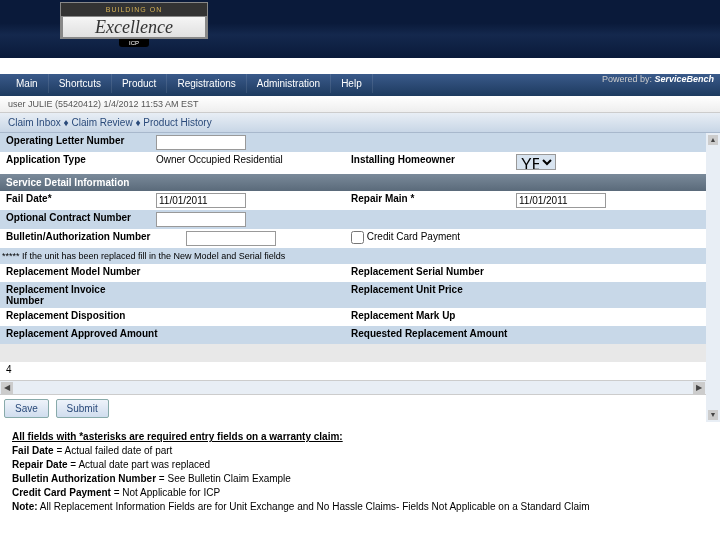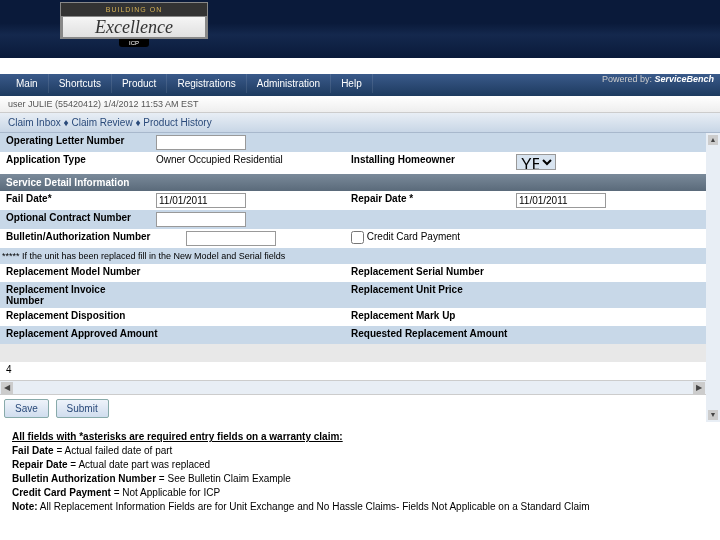--- a/index.html
+++ b/index.html
@@ -98,21 +98,21 @@
     <div class="val">Owner Occupied Residential</div>
     <div class="lbl2">Installing Homeowner</div>
     <div class="val2"><select class="small-sel"><option>YES</option></select></div>
   </div>
 
   <div class="header-row">Service Detail Information</div>
 
   <div class="row white-row">
     <div class="lbl">Fail Date*</div>
     <div class="val"><input type="text" value="11/01/2011" style=""></div>
-    <div class="lbl2">Repair Date *</div>
+    <div class="lbl2">Repair Main *</div>
     <div class="val2"><input type="text" value="11/01/2011" style=""></div>
   </div>
 
   <div class="row blue-row">
     <div class="lbl">Optional Contract Number</div>
     <div class="val"><input type="text" style=""></div>
     <div class="lbl2"></div>
       <div class="val2"></div>
   </div>
 

